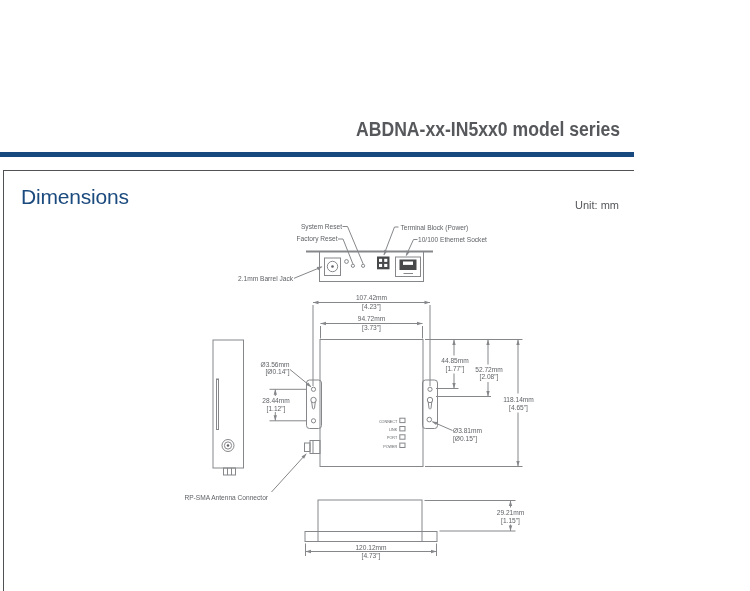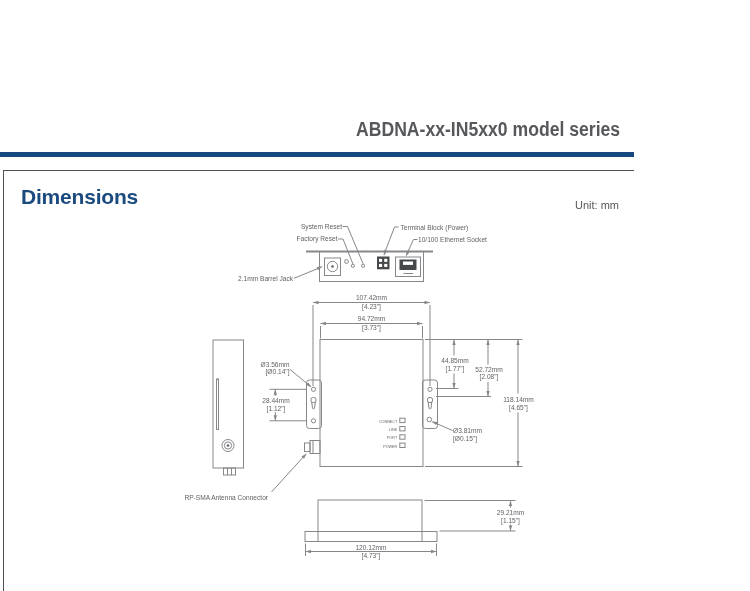--- a/index.html
+++ b/index.html
@@ -11,21 +11,21 @@
     position:absolute; top:118px; right:14px; font-size:20px; line-height:22px;
     font-weight:bold; color:#56585b; white-space:nowrap;
     transform:scaleX(0.88); transform-origin:100% 50%;
   }
   .blue-rule { position:absolute; top:152px; left:0; width:750px; height:5px; background:#17497e; }
   .content-box {
     position:absolute; left:3px; top:170px; width:742px; height:445px;
     border:1px solid #4f5154; background:#fff;
   }
   .dim-title {
-    position:absolute; left:21px; top:185px; font-size:21px; font-weight:bold;
+    position:absolute; left:21px; top:185px; font-size:21px; font-weight:normal;
     color:#1b4a7e; letter-spacing:-0.2px;
   }
   .unit-label { position:absolute; top:199px; right:15px; font-size:11px; color:#55575a; }
   svg.drawing { position:absolute; left:0; top:0; }
   svg .ln { fill:none; stroke:#85878a; stroke-width:1; }
   svg .thk { stroke-width:1.8; }
   svg .dk { fill:#46484a; stroke:none; }
   svg .wt { fill:#ffffff; stroke:none; }
   svg .dot { fill:#5f6266; stroke:none; }
   svg .arr { fill:#85878a; stroke:none; }

